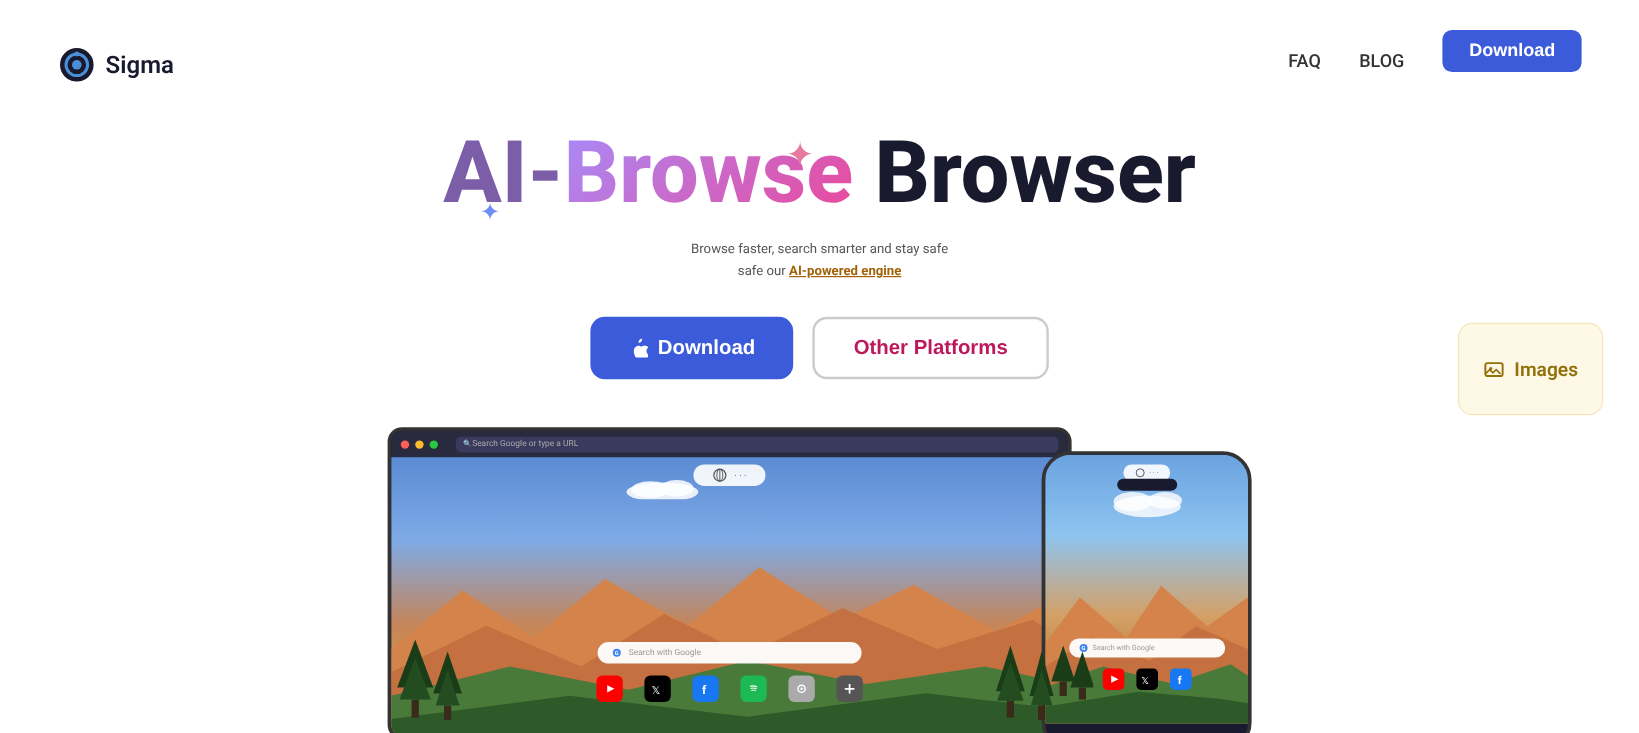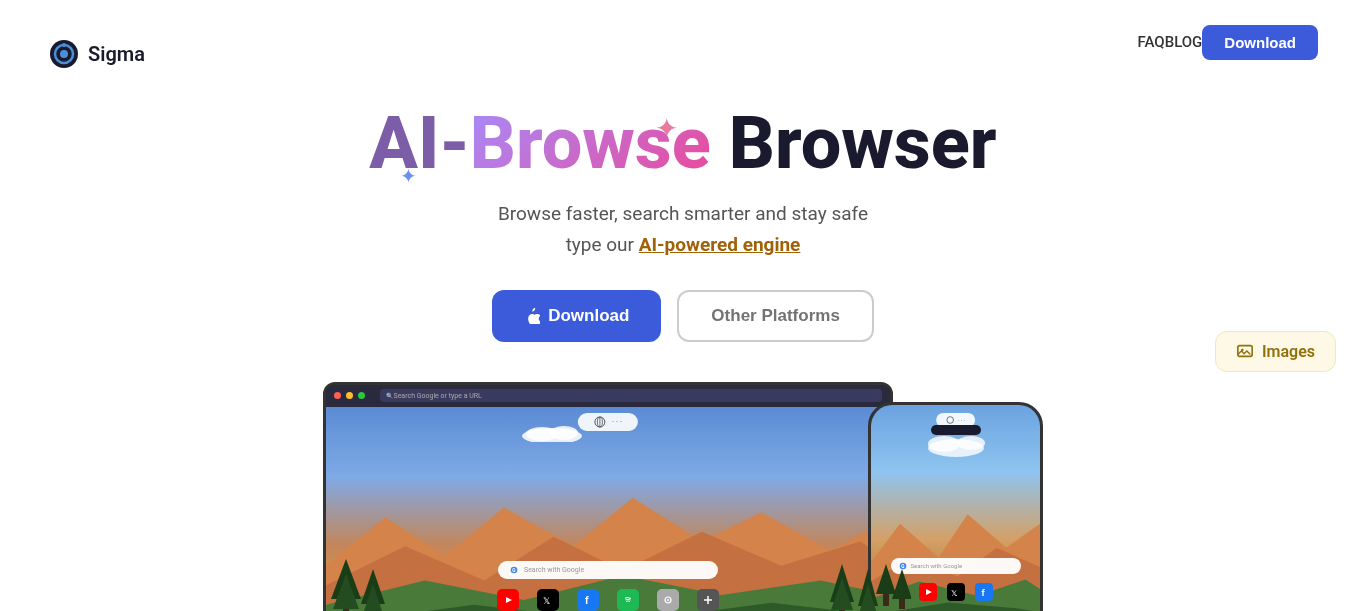--- a/index.html
+++ b/index.html
@@ -31,21 +31,22 @@
       width: 32px;
       height: 32px;
     }
     .logo-text {
       font-size: 20px;
       font-weight: 600;
       color: #1a1a2e;
     }
     .nav-links {
       display: flex;
-      align-items: center;
+      align-items: flex-end;
+      gap: 32px;
     }
     .nav-link {
       font-size: 15px;
       color: #333;
       text-decoration: none;
       font-weight: 500;
       cursor: pointer;
     }
     .nav-download-btn {
       background: #3b5bdb;
@@ -91,21 +92,21 @@
       left: 655px;
     }
     .star-blue {
       color: #6c8ef5;
       font-size: 20px;
       position: absolute;
       top: 80px;
       left: 400px;
     }
     .hero-subtitle {
-      font-size: 19px;
+      font-size: 11px;
       color: #555;
       line-height: 1.6;
       margin-bottom: 30px;
     }
     .hero-subtitle strong {
       color: #a16207;
       font-weight: 700;
       text-decoration: underline;
     }
 
@@ -124,36 +125,36 @@
       border-radius: 12px;
       font-size: 17px;
       font-weight: 600;
       cursor: pointer;
       display: flex;
       align-items: center;
       gap: 8px;
     }
     .btn-other-platforms {
       background: white;
-      color: #737373;
+      color: #be185d;
       border: 2px solid #ccc;
       padding: 14px 32px;
       border-radius: 12px;
       font-size: 17px;
       font-weight: 600;
       cursor: pointer;
     }
     .badge-images {
       position: absolute;
       right: 30px;
       bottom: 10px;
       background: #fef9e7;
       border: 1.5px solid #f5e6b8;
       border-radius: 12px;
-      padding: 10px 20px;
+      padding: 28px 20px;
       display: flex;
       align-items: center;
       gap: 8px;
       font-size: 16px;
       font-weight: 600;
       color: #92700a;
       z-index: 20;
     }
     .tablet-mockup {
       position: absolute;
@@ -352,21 +353,21 @@
 
   <span class="star-pink">✦</span>
   <span class="star-blue">✦</span>
 
   <h1 class="hero-title">
     <span class="title-ai">AI-</span><span class="title-first">Browse</span><span class="title-browser"> Browser</span>
   </h1>
 
   <p class="hero-subtitle">
     <span>Browse faster, search smarter and stay safe</span><br>
-    <span>type our </span><strong>AI-powered engine</strong>
+    <span>safe our </span><strong>AI-powered engine</strong>
   </p>
 
   <div class="hero-buttons">
     <button class="btn-download-main">
       <svg width="16" height="16" viewBox="0 0 16 16" fill="white">
         <path d="M11.182 0c.087.91-.26 1.847-.785 2.507-.526.66-1.387 1.17-2.245 1.1-.11-.88.3-1.8.787-2.43C9.45.53 10.36.05 11.182 0zm2.396 5.99c-1.27-.078-2.353.72-2.96.72-.617 0-1.55-.685-2.566-.665-1.32.02-2.544.77-3.22 1.96-1.38 2.376-.36 5.9.976 7.832.652.95 1.43 2 2.46 1.963.976-.04 1.35-.63 2.534-.63 1.185 0 1.52.63 2.543.61 1.064-.02 1.737-.95 2.387-1.9.752-1.085 1.063-2.14 1.08-2.196-.024-.01-2.07-.79-2.088-3.14-.017-1.963 1.604-2.908 1.678-2.957-.917-1.353-2.34-1.5-2.824-1.537z"></path>
       </svg>
       <span>Download</span>
     </button>
     <button class="btn-other-platforms">Other Platforms</button>

